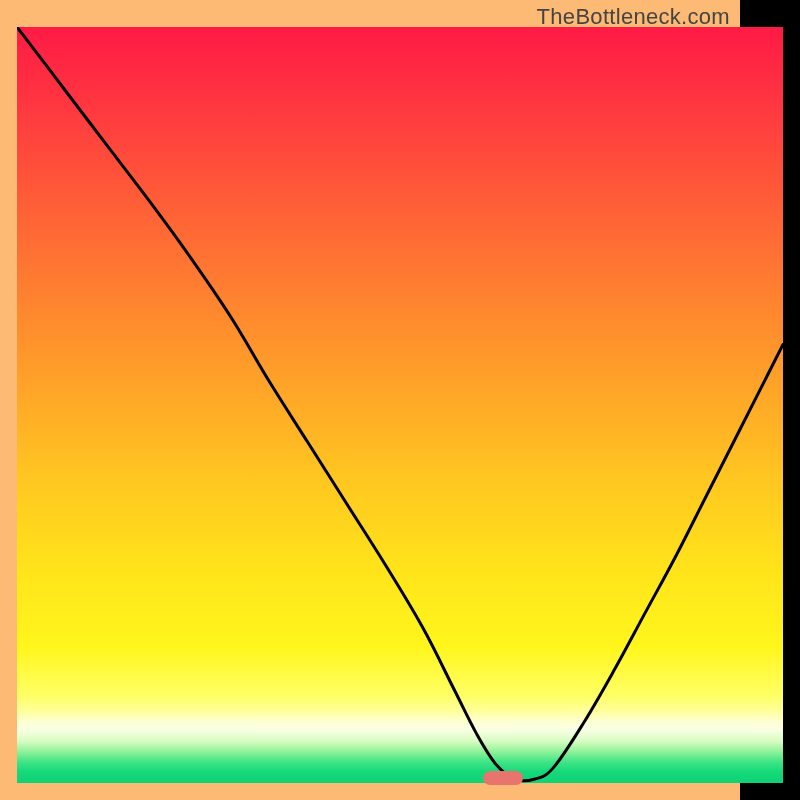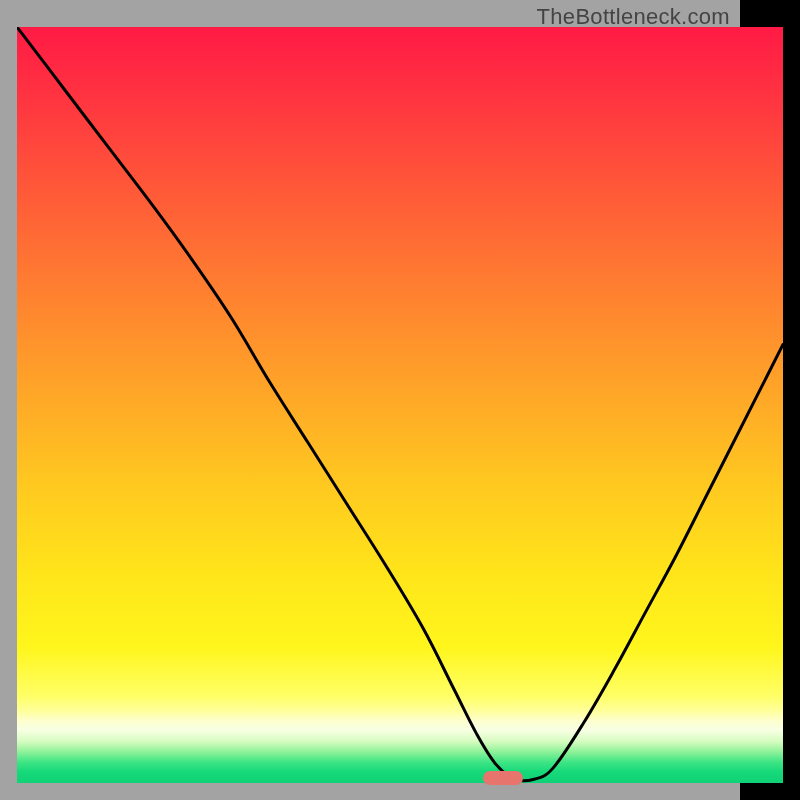--- a/index.html
+++ b/index.html
@@ -8,21 +8,21 @@
     width: 800px;
     height: 800px;
     overflow: hidden;
     background: #000;
     font-family: Arial, Helvetica, sans-serif;
   }
   .frame {
     position: relative;
     width: 740px;
     height: 800px;
-    background: #a3a3a3;
+    background: #fdba74;
     text-align: center;
   }
   .watermark {
     position: absolute;
     top: 4px;
     right: 10px;
     color: #444;
     font-size: 22px;
     font-weight: 400;
     letter-spacing: 0.3px;

